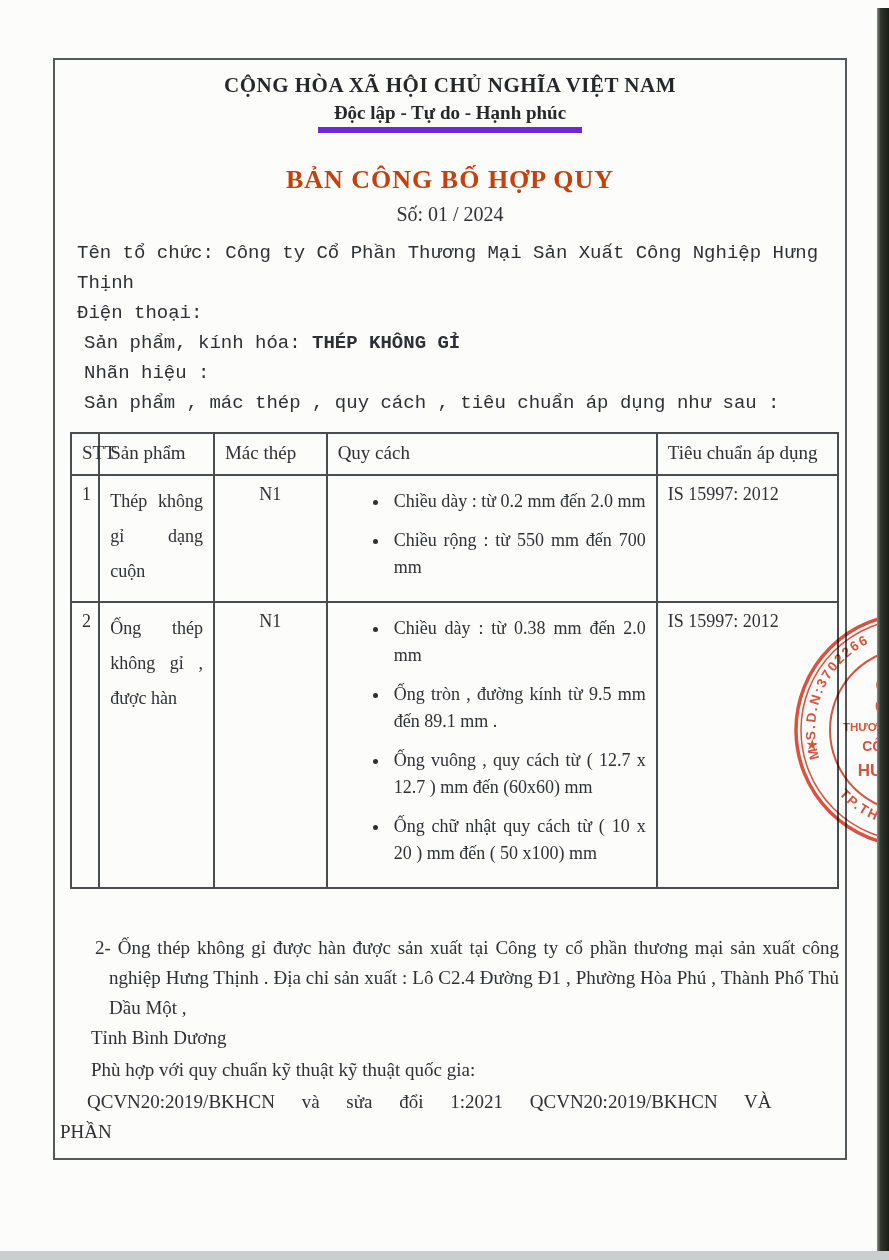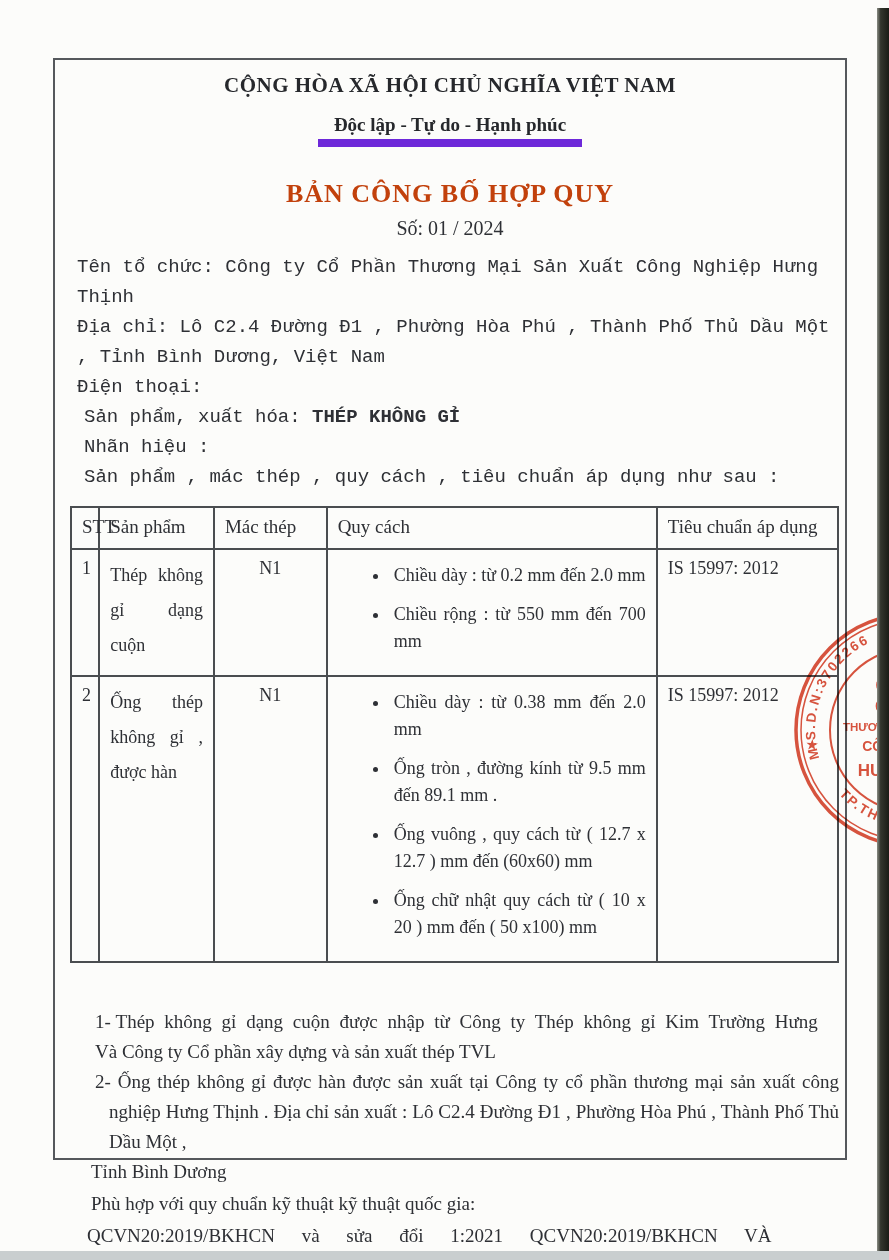--- a/index.html
+++ b/index.html
@@ -21,23 +21,22 @@
   }
   .center { text-align:center; }
   .national-title {
     font-size:21px; font-weight:bold; letter-spacing:.5px;
     color:#26282c;
   }
   .motto-wrap { text-align:center; margin-top:4px; }
   .motto {
     display:inline-block;
     font-size:19px; font-weight:bold; color:#26282c;
-    border-bottom:8px solid #6d28d9;
+    border-bottom:6px solid #6d28d9;
     padding:0 16px 3px 16px;
-    margin-top:12px;
   }
   .doc-title {
     margin-top:32px;
     font-size:26px; font-weight:bold; letter-spacing:1px;
     color:#c2410c;
   }
   .doc-number { margin-top:8px; font-size:20px; }
   .body-text { margin-top:12px; padding:0 8px 0 22px; font-size:19px; line-height:30px;font-family:Liberation Mono, monospace; }
   .p-indent { margin-left:7px; }
   .bold { font-weight:bold; }
@@ -111,23 +110,22 @@
   <div class="center national-title">CỘNG HÒA XÃ HỘI CHỦ NGHĨA VIỆT NAM</div>
   <div class="motto-wrap">
     <span class="motto">Độc lập - Tự do - Hạnh phúc</span>
   </div>
 
   <div class="center doc-title">BẢN CÔNG BỐ HỢP QUY</div>
   <div class="center doc-number">Số: 01 / 2024</div>
 
   <div class="body-text">
     <div>Tên tổ chức: Công ty Cổ Phần Thương Mại Sản Xuất Công Nghiệp Hưng Thịnh</div>
-    <div>Địa chỉ: Lô C2.4 Đường Đ1 , Phường Hòa Phú , Thành Phố Thủ Dầu Một , Tỉnh Bình Dương, Việt Nam</div>
     <div>Điện thoại:</div>
-    <div class="p-indent"><span>Sản phẩm, xuất hóa: </span><span class="bold">THÉP KHÔNG GỈ</span></div>
+    <div class="p-indent"><span>Sản phẩm, kính hóa: </span><span class="bold">THÉP KHÔNG GỈ</span></div>
     <div class="p-indent">Nhãn hiệu :</div>
     <div class="p-indent">Sản phẩm , mác thép , quy cách , tiêu chuẩn áp dụng như sau :</div>
   </div>
 
   <table class="spec">
     <thead>
       <tr>
         <th class="c-stt">STT</th>
         <th class="c-prod">Sản phẩm</th>
         <th class="c-grade">Mác thép</th>
@@ -159,33 +157,28 @@
             <li>Ống vuông , quy cách từ ( 12.7 x 12.7 ) mm đến (60x60) mm</li>
             <li>Ống chữ nhật quy cách từ ( 10 x 20 ) mm đến ( 50 x100) mm</li>
           </ul>
         </td>
         <td class="c-std">IS 15997: 2012</td>
       </tr>
     </tbody>
   </table>
 
   <div class="notes">
-    <div class="note-1">
-      <span>1-</span>
-      <span class="l1">Thép không gỉ dạng cuộn được nhập từ Công ty Thép không gỉ Kim Trường Hưng</span><br>
-      <span>Và Công ty Cổ phần xây dựng và sản xuất thép TVL</span>
-    </div>
     <div class="note-2">
       <span>2-</span>
       <span>Ống thép không gỉ được hàn được sản xuất tại Công ty cổ phần thương mại sản xuất công nghiệp Hưng Thịnh . Địa chỉ sản xuất : Lô C2.4 Đường Đ1 , Phường Hòa Phú , Thành Phố Thủ Dầu Một ,</span>
     </div>
     <div class="plain-line">Tỉnh Bình Dương</div>
     <div class="conformity-line">Phù hợp với quy chuẩn kỹ thuật kỹ thuật quốc gia:</div>
     <div class="regulation">
-      <span class="reg-l1">QCVN20:2019/BKHCN và sửa đổi 1:2021 QCVN20:2019/BKHCN VÀ ĐƯỢC</span>
+      <span class="reg-l1">QCVN20:2019/BKHCN và sửa đổi 1:2021 QCVN20:2019/BKHCN VÀ PHẦN</span>
 
     </div>
   </div>
 
 </div>
 
 <svg class="stamp" viewBox="0 0 250 250">
   <circle cx="125" cy="125" r="116" fill="none" stroke="#d6452e" stroke-width="3.5"></circle>
   <circle cx="125" cy="125" r="111" fill="none" stroke="#d6452e" stroke-width="1.5"></circle>
   <circle cx="125" cy="125" r="82" fill="none" stroke="#d6452e" stroke-width="2"></circle>

